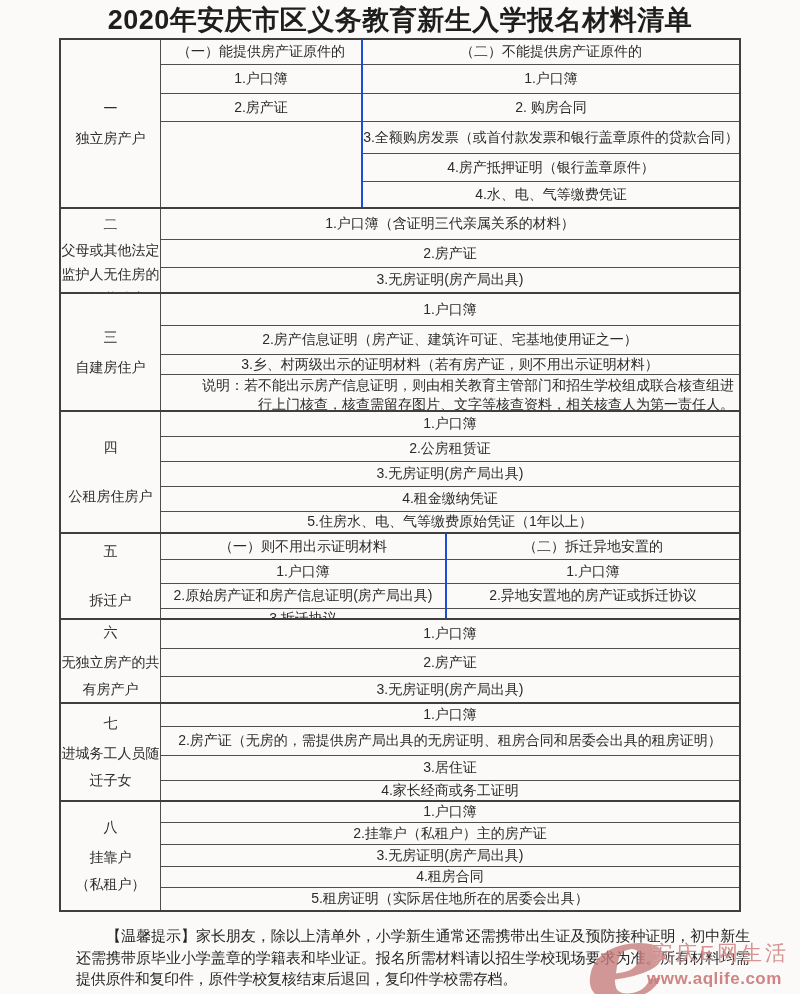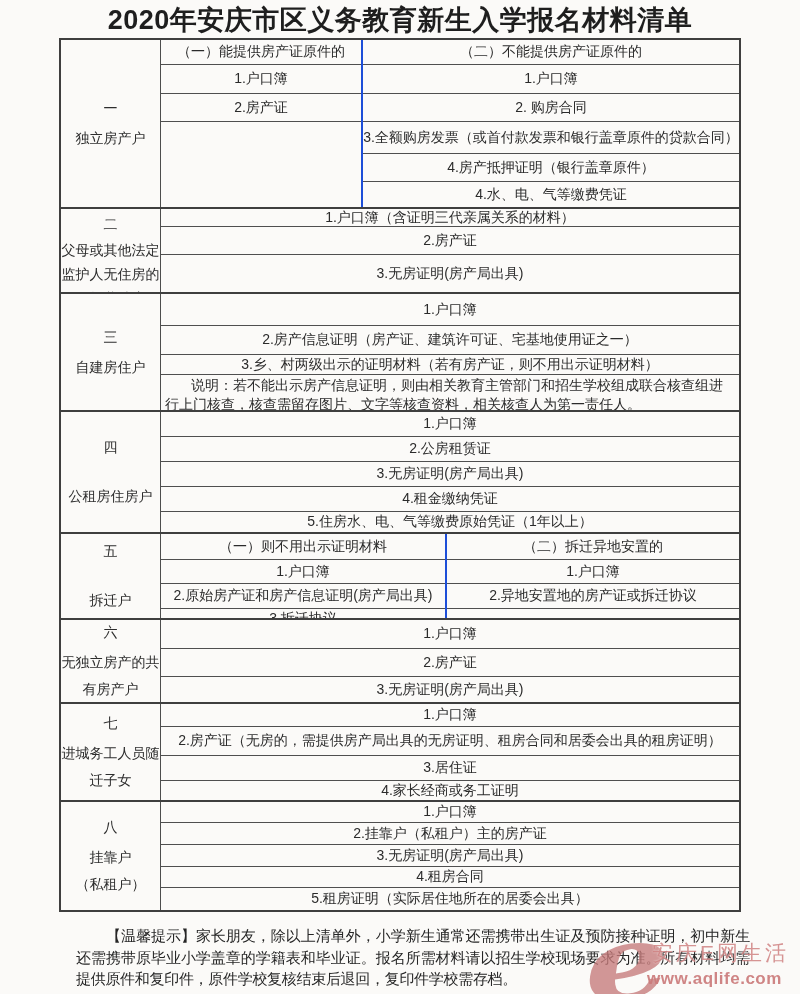--- a/index.html
+++ b/index.html
@@ -24,21 +24,21 @@
   .bd{flex:1;display:flex;flex-direction:column;min-width:0}
   .twocol{flex-direction:row}
   .col{display:flex;flex-direction:column;min-width:0}
   .colA{border-right:2px solid #1d4ed8}
   .colB{flex:1}
 
   .cell{display:flex;align-items:center;justify-content:center;border-bottom:1px solid #4f4f4f;
         font-size:14px;white-space:nowrap;overflow:hidden;flex:0 0 auto;color:#2b2b2b}
   .fill{flex:1 1 auto;border-bottom:none}
   .clip{align-items:flex-start;line-height:19px}
-  .note{display:block;text-align:left;white-space:normal;line-height:19px;
+  .note{display:block;text-align:right;white-space:normal;line-height:19px;
         padding:1px 5px 8px 4px;text-indent:26px}
 
   .footer{position:absolute;left:76px;top:925px;width:674px;font-size:15px;line-height:21.5px;
           text-align:justify;text-indent:30px;letter-spacing:-.3px;color:#262626}
 
   .wm{position:absolute;left:0;top:0;width:800px;height:994px;pointer-events:none}
   .wm-e{position:absolute;left:578px;top:922px;font-family:"DejaVu Serif","Liberation Serif",serif;
         font-style:italic;font-weight:700;font-size:100px;line-height:.92;
         color:rgba(197,122,122,.78);transform:rotate(-7deg) scaleX(1.35);transform-origin:left top}
   .wm-cn{position:absolute;left:652px;top:939px;font-size:21px;font-weight:400;letter-spacing:3px;
@@ -79,21 +79,21 @@
     </div>
 
     <div class="grp" style="height:85px">
       <div class="lab lab-tight">
         <span>二</span>
         <span>父母或其他法定
 监护人无住房的
 俗称“爷孙户”</span>
       </div>
       <div class="bd">
-        <div class="cell" style="height:18px">1.户口簿（含证明三代亲属关系的材料）</div>
+        <div class="cell" style="height:31px">1.户口簿（含证明三代亲属关系的材料）</div>
         <div class="cell" style="height:28px">2.房产证</div>
         <div class="cell fill">3.无房证明(房产局出具)</div>
       </div>
     </div>
 
     <div class="grp" style="height:118px">
       <div class="lab">
         <span>三</span>
         <span>自建房住户</span>
       </div>

